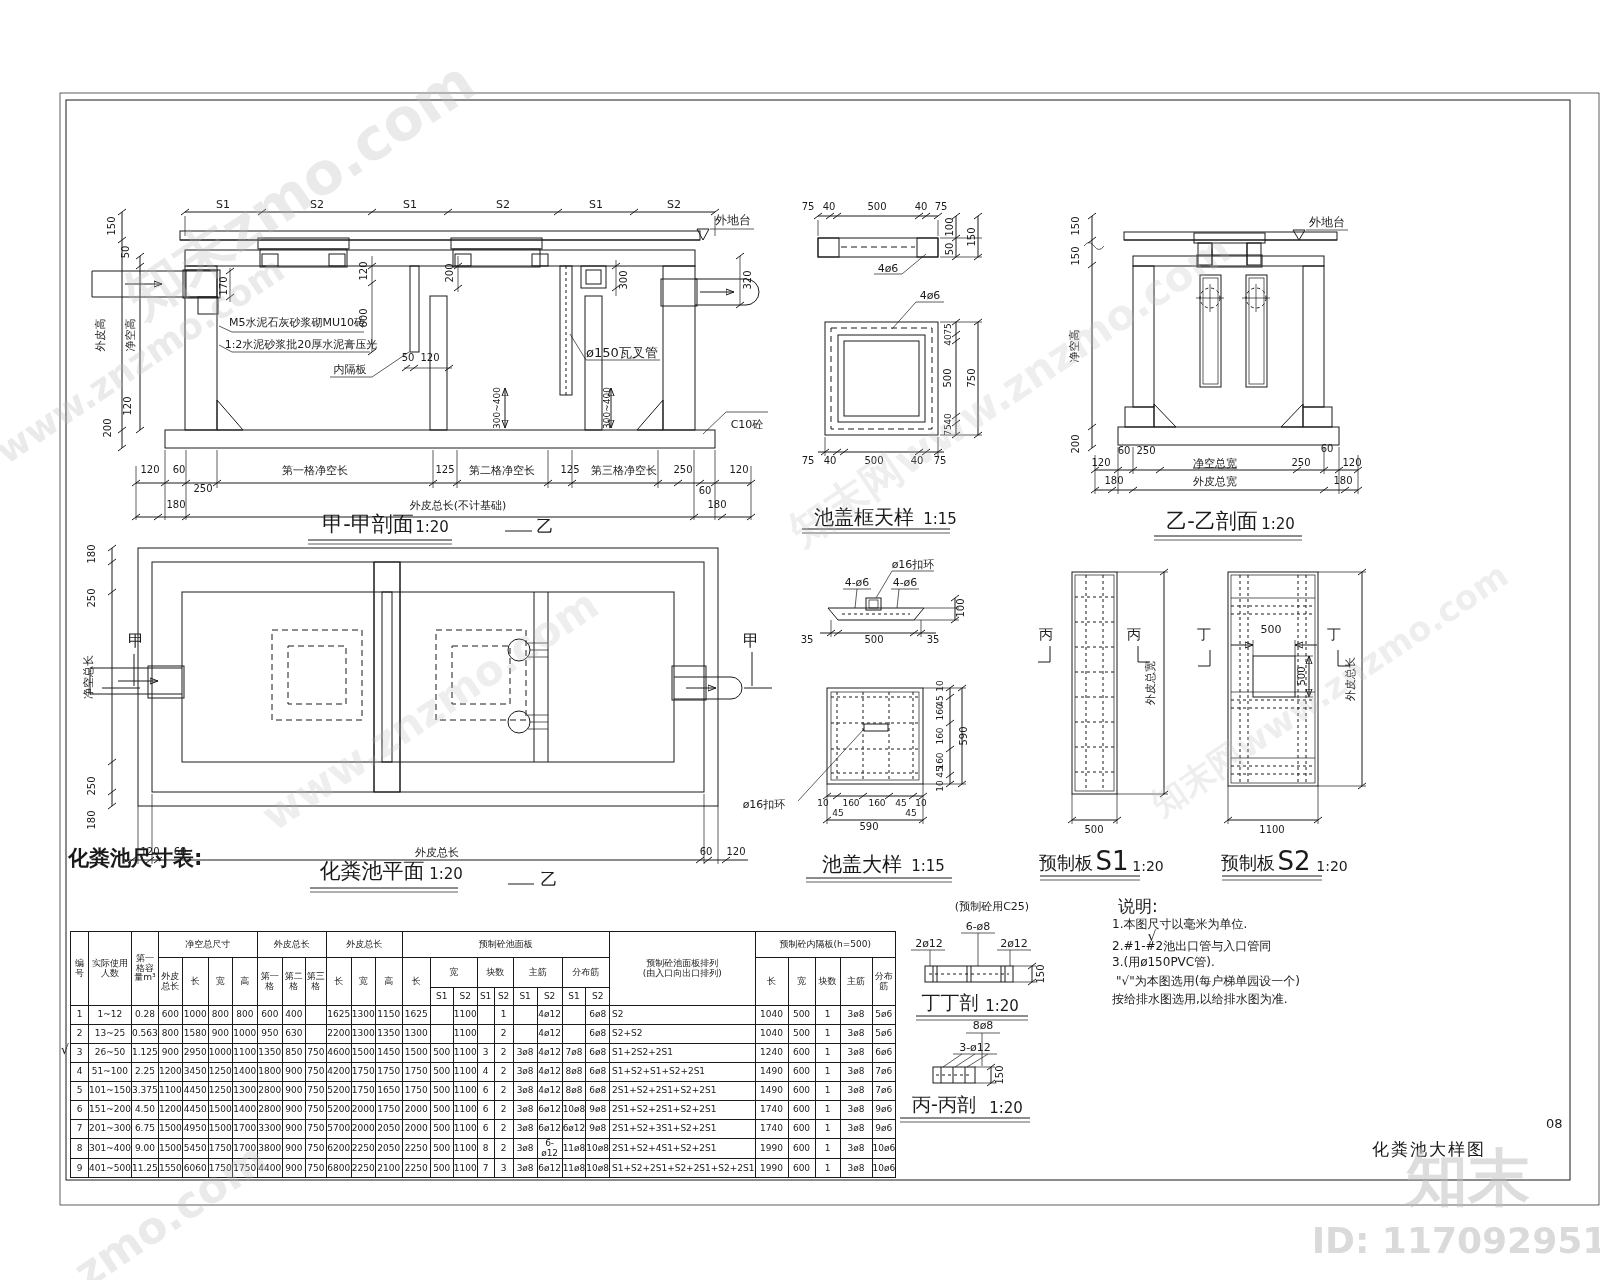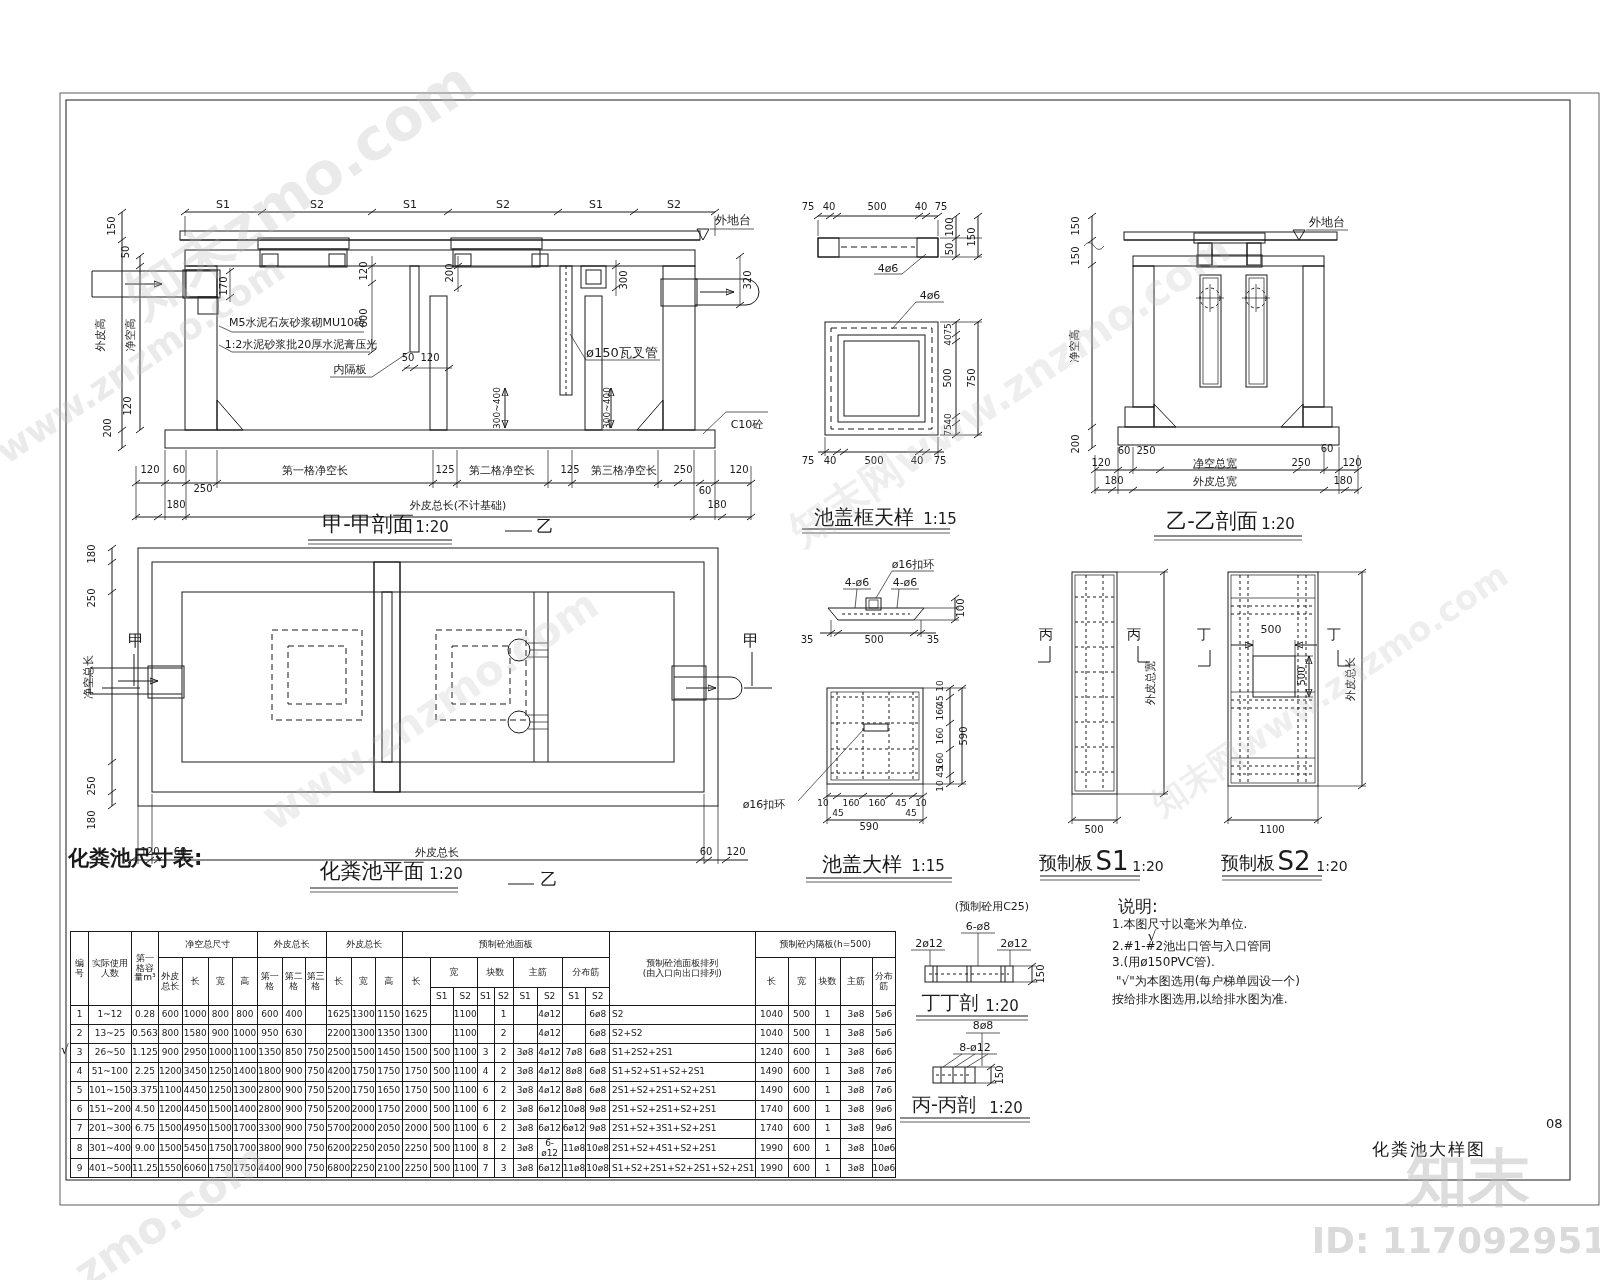--- a/index.html
+++ b/index.html
@@ -683,21 +683,21 @@
     <span class="ann" style="left: 1294px; top: 861px; font-size: 26px;">S2</span>
     <span class="ann" style="left: 1332px; top: 866px; font-size: 14px;">1:20</span>
     <span class="ann" style="left: 992px; top: 906px; font-size: 11px;">(预制砼用C25)</span>
     <span class="ann" style="left: 978px; top: 926px; font-size: 11px;">6-ø8</span>
     <span class="ann" style="left: 929px; top: 943px; font-size: 11px;">2ø12</span>
     <span class="ann" style="left: 1014px; top: 943px; font-size: 11px;">2ø12</span>
     <span class="ann v" style="left: 1041px; top: 974px; font-size: 10px;">150</span>
     <span class="ann" style="left: 950px; top: 1002px; font-size: 19px;">丁丁剖</span>
     <span class="ann" style="left: 1002px; top: 1006px; font-size: 15px;">1:20</span>
     <span class="ann" style="left: 983px; top: 1025px; font-size: 11px;">8ø8</span>
-    <span class="ann" style="left: 975px; top: 1047px; font-size: 11px;">8-ø12</span>
+    <span class="ann" style="left: 975px; top: 1047px; font-size: 11px;">3-ø12</span>
     <span class="ann v" style="left: 1000px; top: 1075px; font-size: 10px;">150</span>
     <span class="ann" style="left: 944px; top: 1104px; font-size: 19px;">丙-丙剖</span>
     <span class="ann" style="left: 1006px; top: 1108px; font-size: 15px;">1:20</span>
     <span class="ann la" style="left: 1118px; top: 906px; font-size: 17px;">说明:</span>
     <span class="ann la" style="left: 1112px; top: 924px; font-size: 12px;">1.本图尺寸以毫米为单位.</span>
     <span class="ann la" style="left: 1112px; top: 946px; font-size: 12px;">2.#1-#2池出口管与入口管同</span>
     <span class="ann la" style="left: 1112px; top: 962px; font-size: 12px;">3.(用ø150PVC管).</span>
     <span class="ann la" style="left: 1116px; top: 981px; font-size: 12px;">"√"为本图选用(每户梯单园设一个)</span>
     <span class="ann la" style="left: 1112px; top: 999px; font-size: 12px;">按给排水图选用,以给排水图为准.</span>
     <span class="ann" style="left: 1152px; top: 936px; font-size: 14px;">√</span>
@@ -854,21 +854,21 @@
         <td>3</td>
         <td>26~50</td>
         <td>1.125</td>
         <td>900</td>
         <td>2950</td>
         <td>1000</td>
         <td>1100</td>
         <td>1350</td>
         <td>850</td>
         <td>750</td>
-        <td>2500</td>
+        <td>4600</td>
         <td>1500</td>
         <td>1450</td>
         <td>1500</td>
         <td>500</td>
         <td>1100</td>
         <td>3</td>
         <td>2</td>
         <td>3ø8</td>
         <td>4ø12</td>
         <td>7ø8</td>

